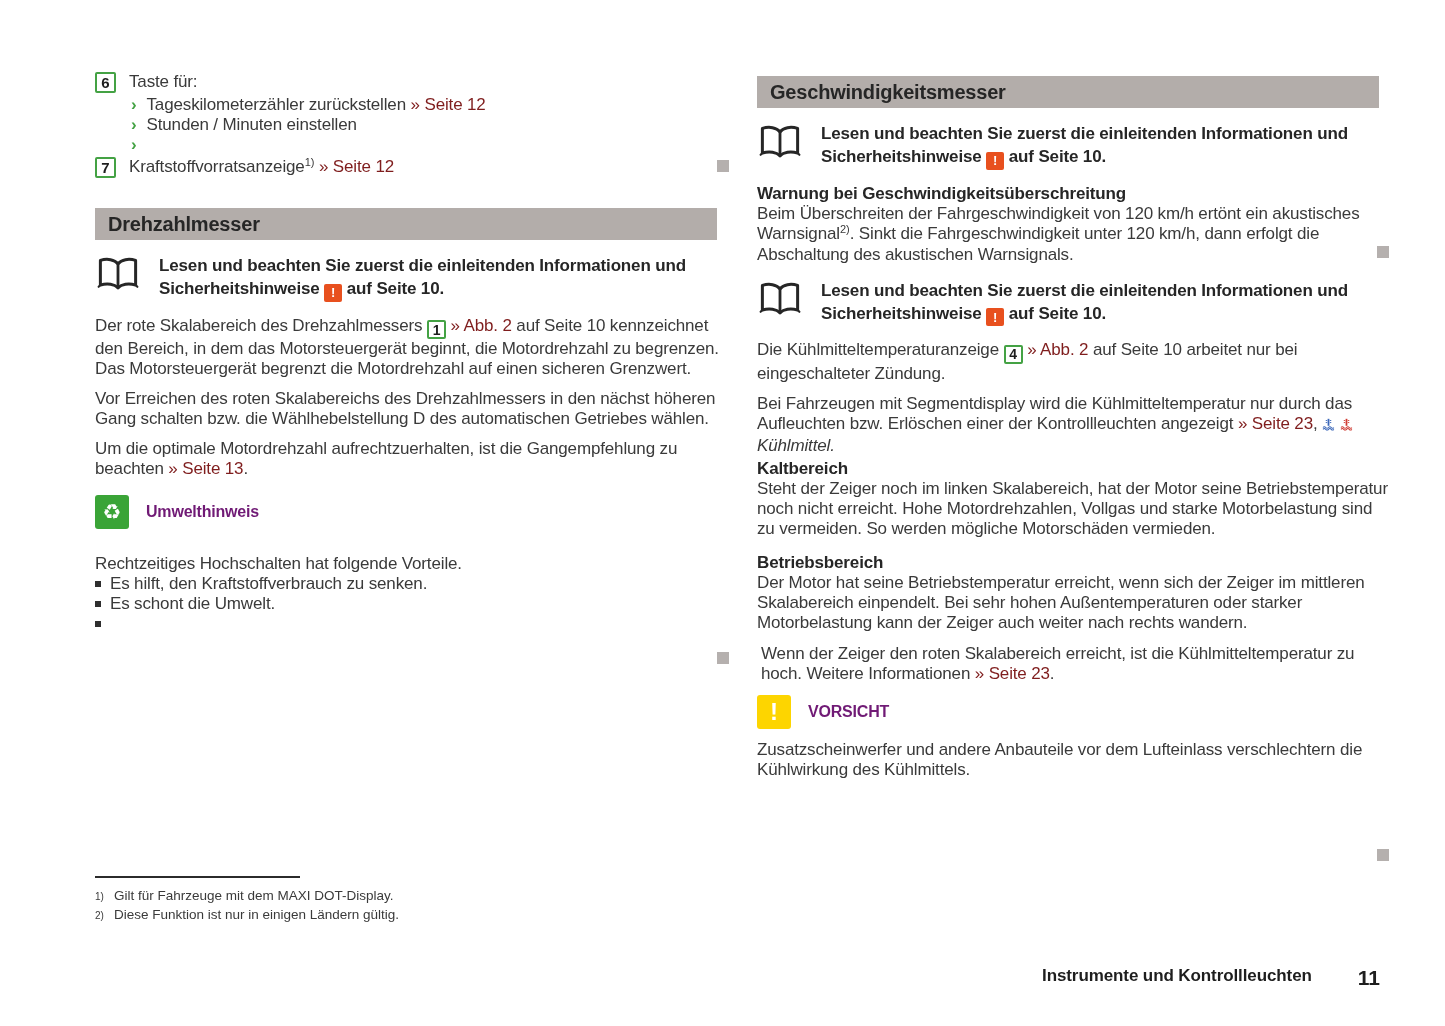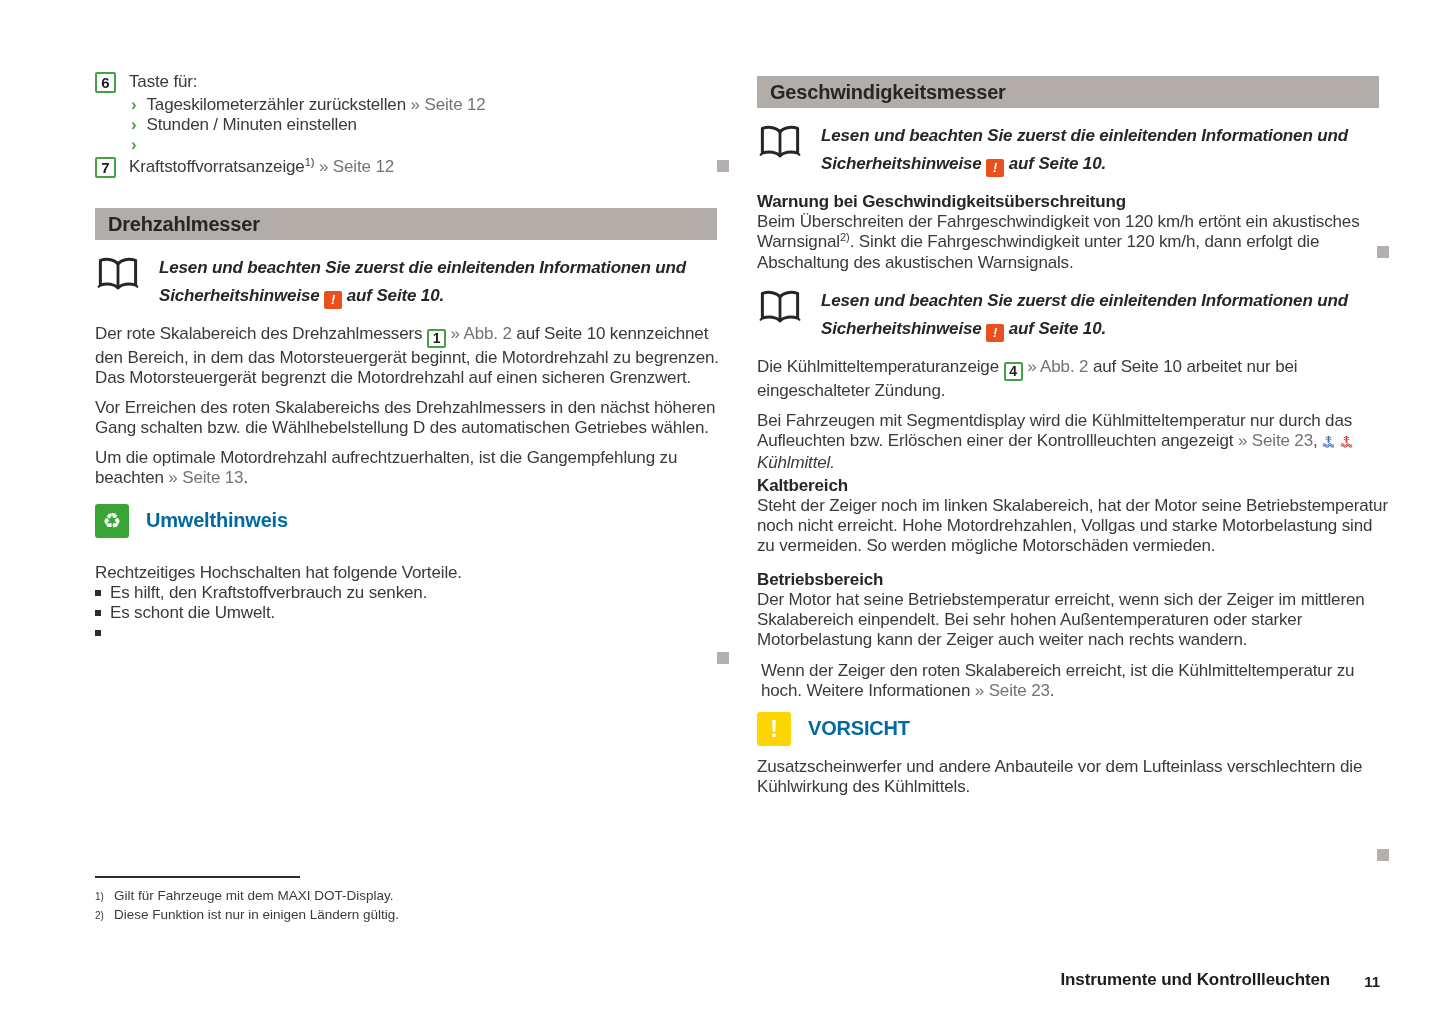--- a/index.html
+++ b/index.html
@@ -29,41 +29,41 @@
     font-weight:bold; font-size:15px; color:#1e1e1e; flex:none; box-sizing:border-box;
     background:#fff; margin-top:0px;
   }
   .sub-bullets { margin-left:36px; }
   .arrow-bullet { display:flex; gap:10px; align-items:flex-start; }
   .chev { color:#44a244; font-weight:bold; flex:none; }
 
   
   .note { display:flex; gap:18px; margin-top:14px; align-items:flex-start; }
   .book-ic { flex:none; margin-top:2px; }
-  .note-text { font-weight:bold; color:#262626; font-size:17px; line-height:28px; letter-spacing:-0.15px;font-style:italic; }
+  .note-text { font-weight:bold; color:#262626; font-size:17px; line-height:23px; letter-spacing:-0.15px; }
 
   
   .icon-head { display:flex; align-items:center; gap:17px; }
   .eco-sq {
     width:34px; height:34px; background:#3aa437; border-radius:3px; color:#fff;
     display:flex; align-items:center; justify-content:center; font-size:21px; flex:none;
   }
   .caution-sq {
     width:34px; height:34px; background:#fdd500; border-radius:3px; color:#fff;
     display:flex; align-items:center; justify-content:center;
     font-size:24px; font-weight:bold; flex:none;
   }
-  .icon-head-title { font-size:20px; font-weight:bold; color:#0369a1; letter-spacing:-0.2px; }
+  .icon-head-title { font-size:16px; font-weight:bold; color:#701a75; letter-spacing:-0.2px; }
 
   
   .sq-row { display:flex; gap:9px; align-items:flex-start; }
   .sq { width:6px; height:6px; background:#2e2e2e; margin-top:7px; flex:none; }
 
   
-  .seg-link { color:#737373; }
+  .seg-link { color:#7f1d1d; }
   .seg-box {
     display:inline-flex; align-items:center; justify-content:center;
     min-width:19px; height:19px; border:2px solid #44a244; border-radius:2px;
     font-weight:bold; font-size:14px; color:#1e1e1e; vertical-align:-4px;
     padding:0 1px; box-sizing:border-box; line-height:1; background:#fff;
   }
   .seg-sup { font-size:11px; position:relative; top:-6px; letter-spacing:0; }
   .seg-em { font-style:italic; }
   .seg-wsq {
     display:inline-flex; width:18px; height:18px; background:#e8501e; border-radius:2px;
@@ -77,23 +77,23 @@
   
   .end-marker { position:absolute; width:12px; height:12px; background:#b5b0ae; }
 
   
   .footnotes { position:absolute; left:95px; top:876px; width:632px; font-size:13.5px; line-height:19px; color:#3a3a3a; }
   .fn-rule { width:205px; border-top:2px solid #2b2b2b; margin:0 0 8px 0; }
   .fn-row { display:flex; gap:10px; align-items:flex-start; }
   .fn-marker { font-size:10px; position:relative; top:1px; flex:none; }
 
   
-  .footer { position:absolute; right:65px; bottom:36px; display:flex; align-items:flex-end; gap:34px; }
+  .footer { position:absolute; right:65px; bottom:36px; display:flex; align-items:flex-start; gap:46px; }
   .footer-chapter { font-weight:bold; font-size:17px; color:#1e1e1e; letter-spacing:-0.1px; }
-  .footer-page { font-weight:bold; font-size:15px; color:#1e1e1e; }
+  .footer-page { font-weight:bold; font-size:21px; color:#1e1e1e; }
 
   .mt30 { margin-top:30px; } .mt33 { margin-top:33px; }
   .mt16 { margin-top:16px; } .mt14 { margin-top:14px; }
   .mt13 { margin-top:3px; }
   .mt11 { margin-top:11px; } .mt8 { margin-top:8px; } .mt2 { margin-top:2px; }
 </style>
 </head>
 <body>
 
 <div class="page">

